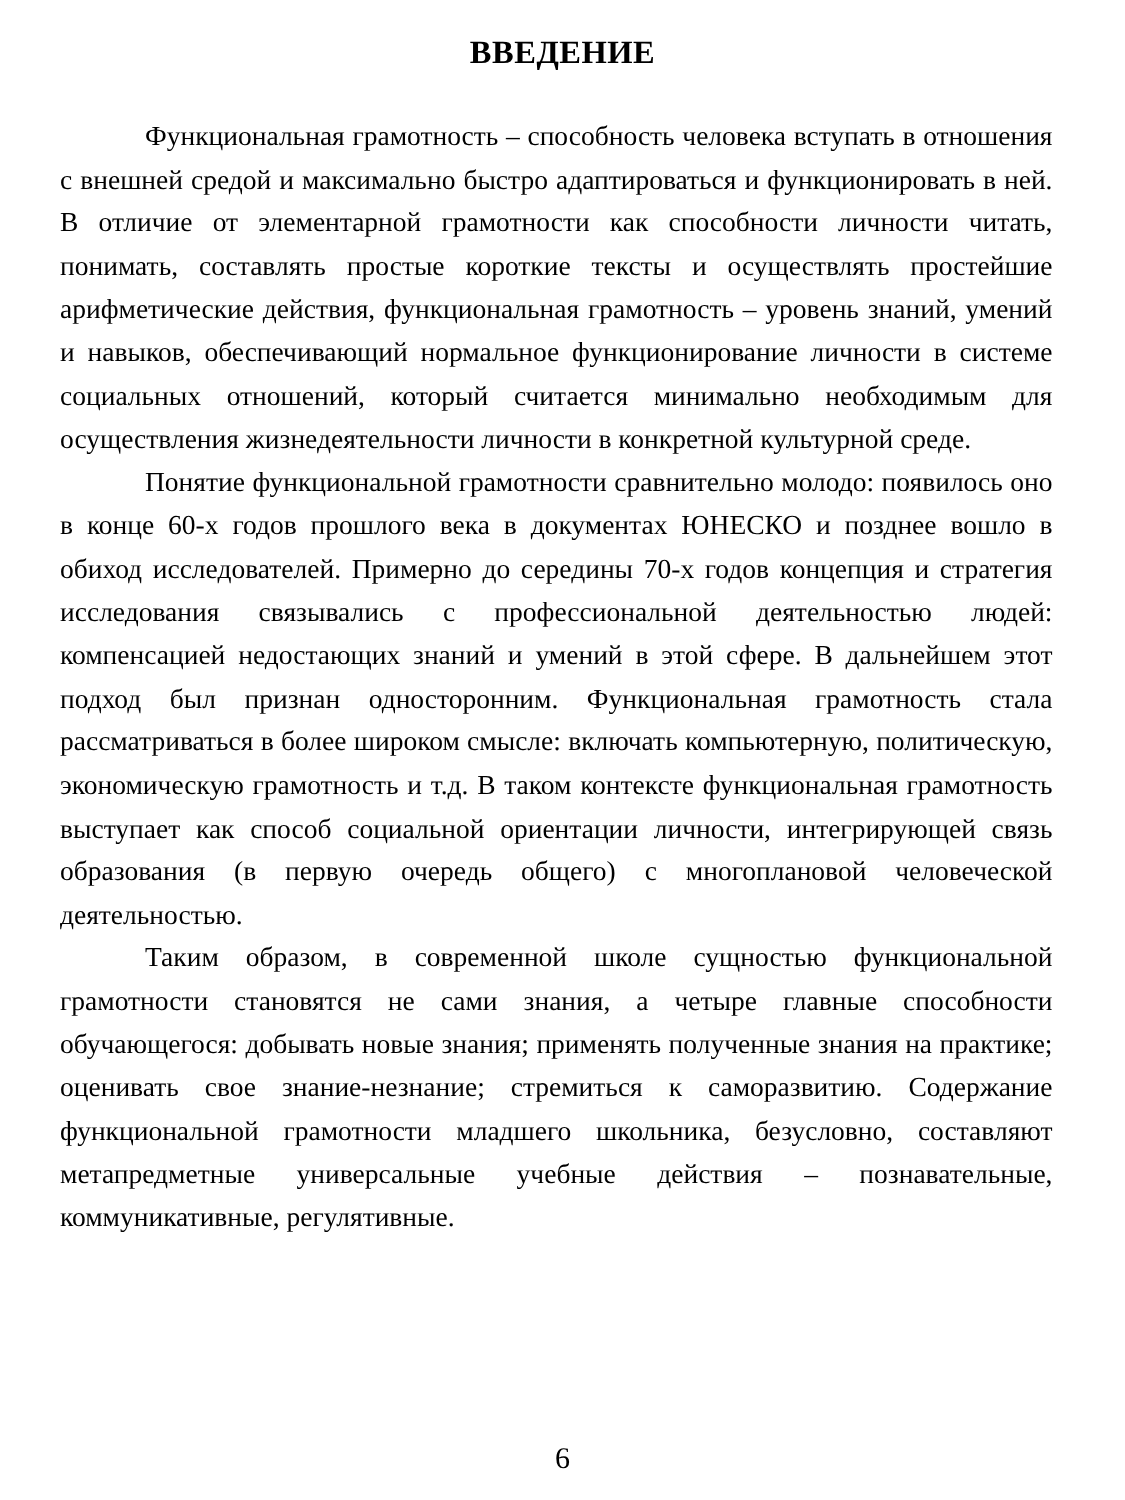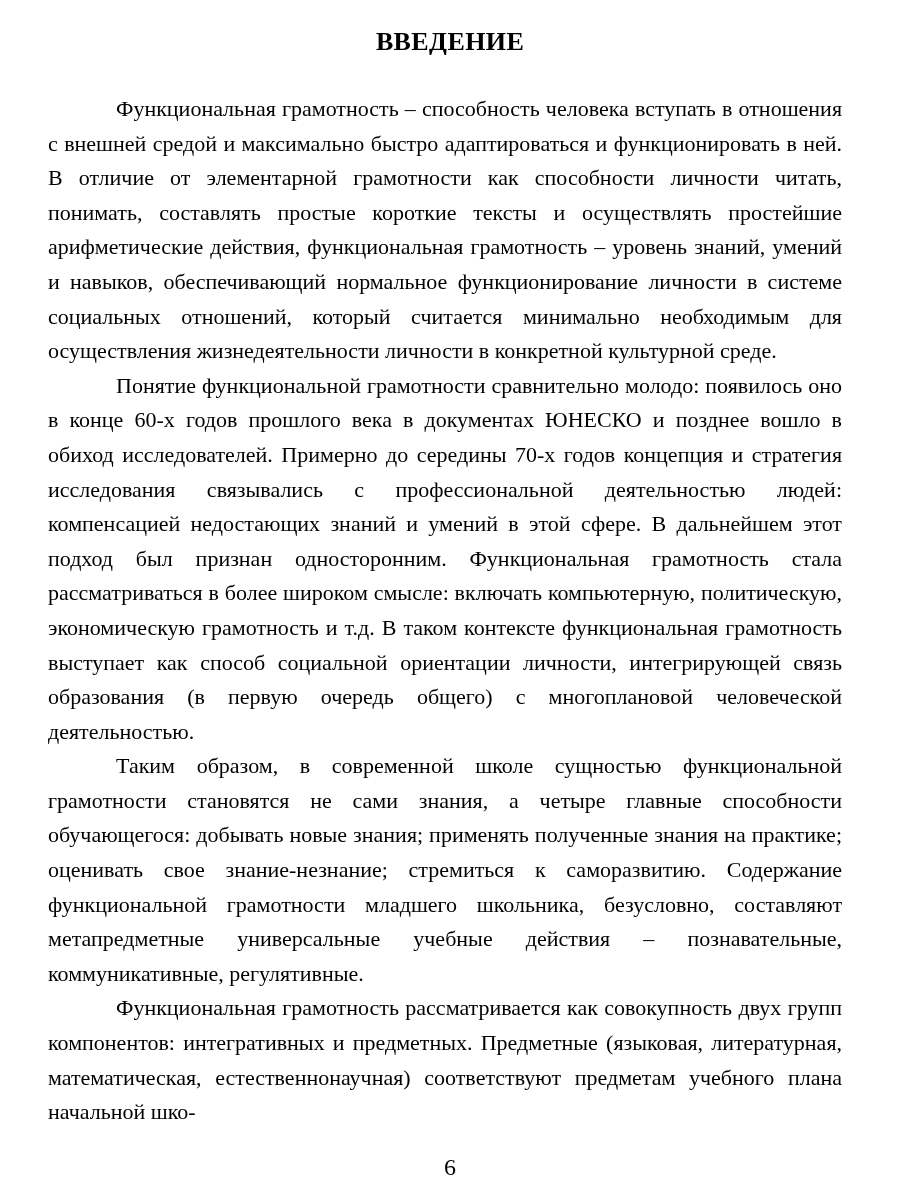--- a/index.html
+++ b/index.html
@@ -74,18 +74,17 @@
 <body>
 
 <div class="page">
 
   <h1 class="page-title">ВВЕДЕНИЕ</h1>
 
   <div class="body-text">
     <p>Функциональная грамотность – способность человека вступать в отношения с внешней средой и максимально быстро адаптироваться и функционировать в ней. В отличие от элементарной грамотности как способности личности читать, понимать, составлять простые короткие тексты и осуществлять простейшие арифметические действия, функциональная грамотность – уровень знаний, умений и навыков, обеспечивающий нормальное функционирование личности в системе социальных отношений, который считается минимально необходимым для осуществления жизнедеятельности личности в конкретной культурной среде.</p>
     <p>Понятие функциональной грамотности сравнительно молодо: появилось оно в конце 60-х годов прошлого века в документах ЮНЕСКО и позднее вошло в обиход исследователей. Примерно до середины 70-х годов концепция и стратегия исследования связывались с профессиональной деятельностью людей: компенсацией недостающих знаний и умений в этой сфере. В дальнейшем этот подход был признан односторонним. Функциональная грамотность стала рассматриваться в более широком смысле: включать компьютерную, политическую, экономическую грамотность и т.д. В таком контексте функциональная грамотность выступает как способ социальной ориентации личности, интегрирующей связь образования (в первую очередь общего) с многоплановой человеческой деятельностью.</p>
     <p>Таким образом, в современной школе сущностью функциональной грамотности становятся не сами знания, а четыре главные способности обучающегося: добывать новые знания; применять полученные знания на практике; оценивать свое знание-незнание; стремиться к саморазвитию. Содержание функциональной грамотности младшего школьника, безусловно, составляют метапредметные универсальные учебные действия – познавательные, коммуникативные, регулятивные.</p>
-    <p>Функциональная грамотность рассматривается как совокупность двух групп компонентов: интегративных и предметных. Предметные (языковая, литературная, математическая, естественнонаучная) соответствуют предметам учебного плана начальной шко-</p>
   </div>
 
   <div class="page-number">6</div>
 
 </div>
 
 </body></html>

